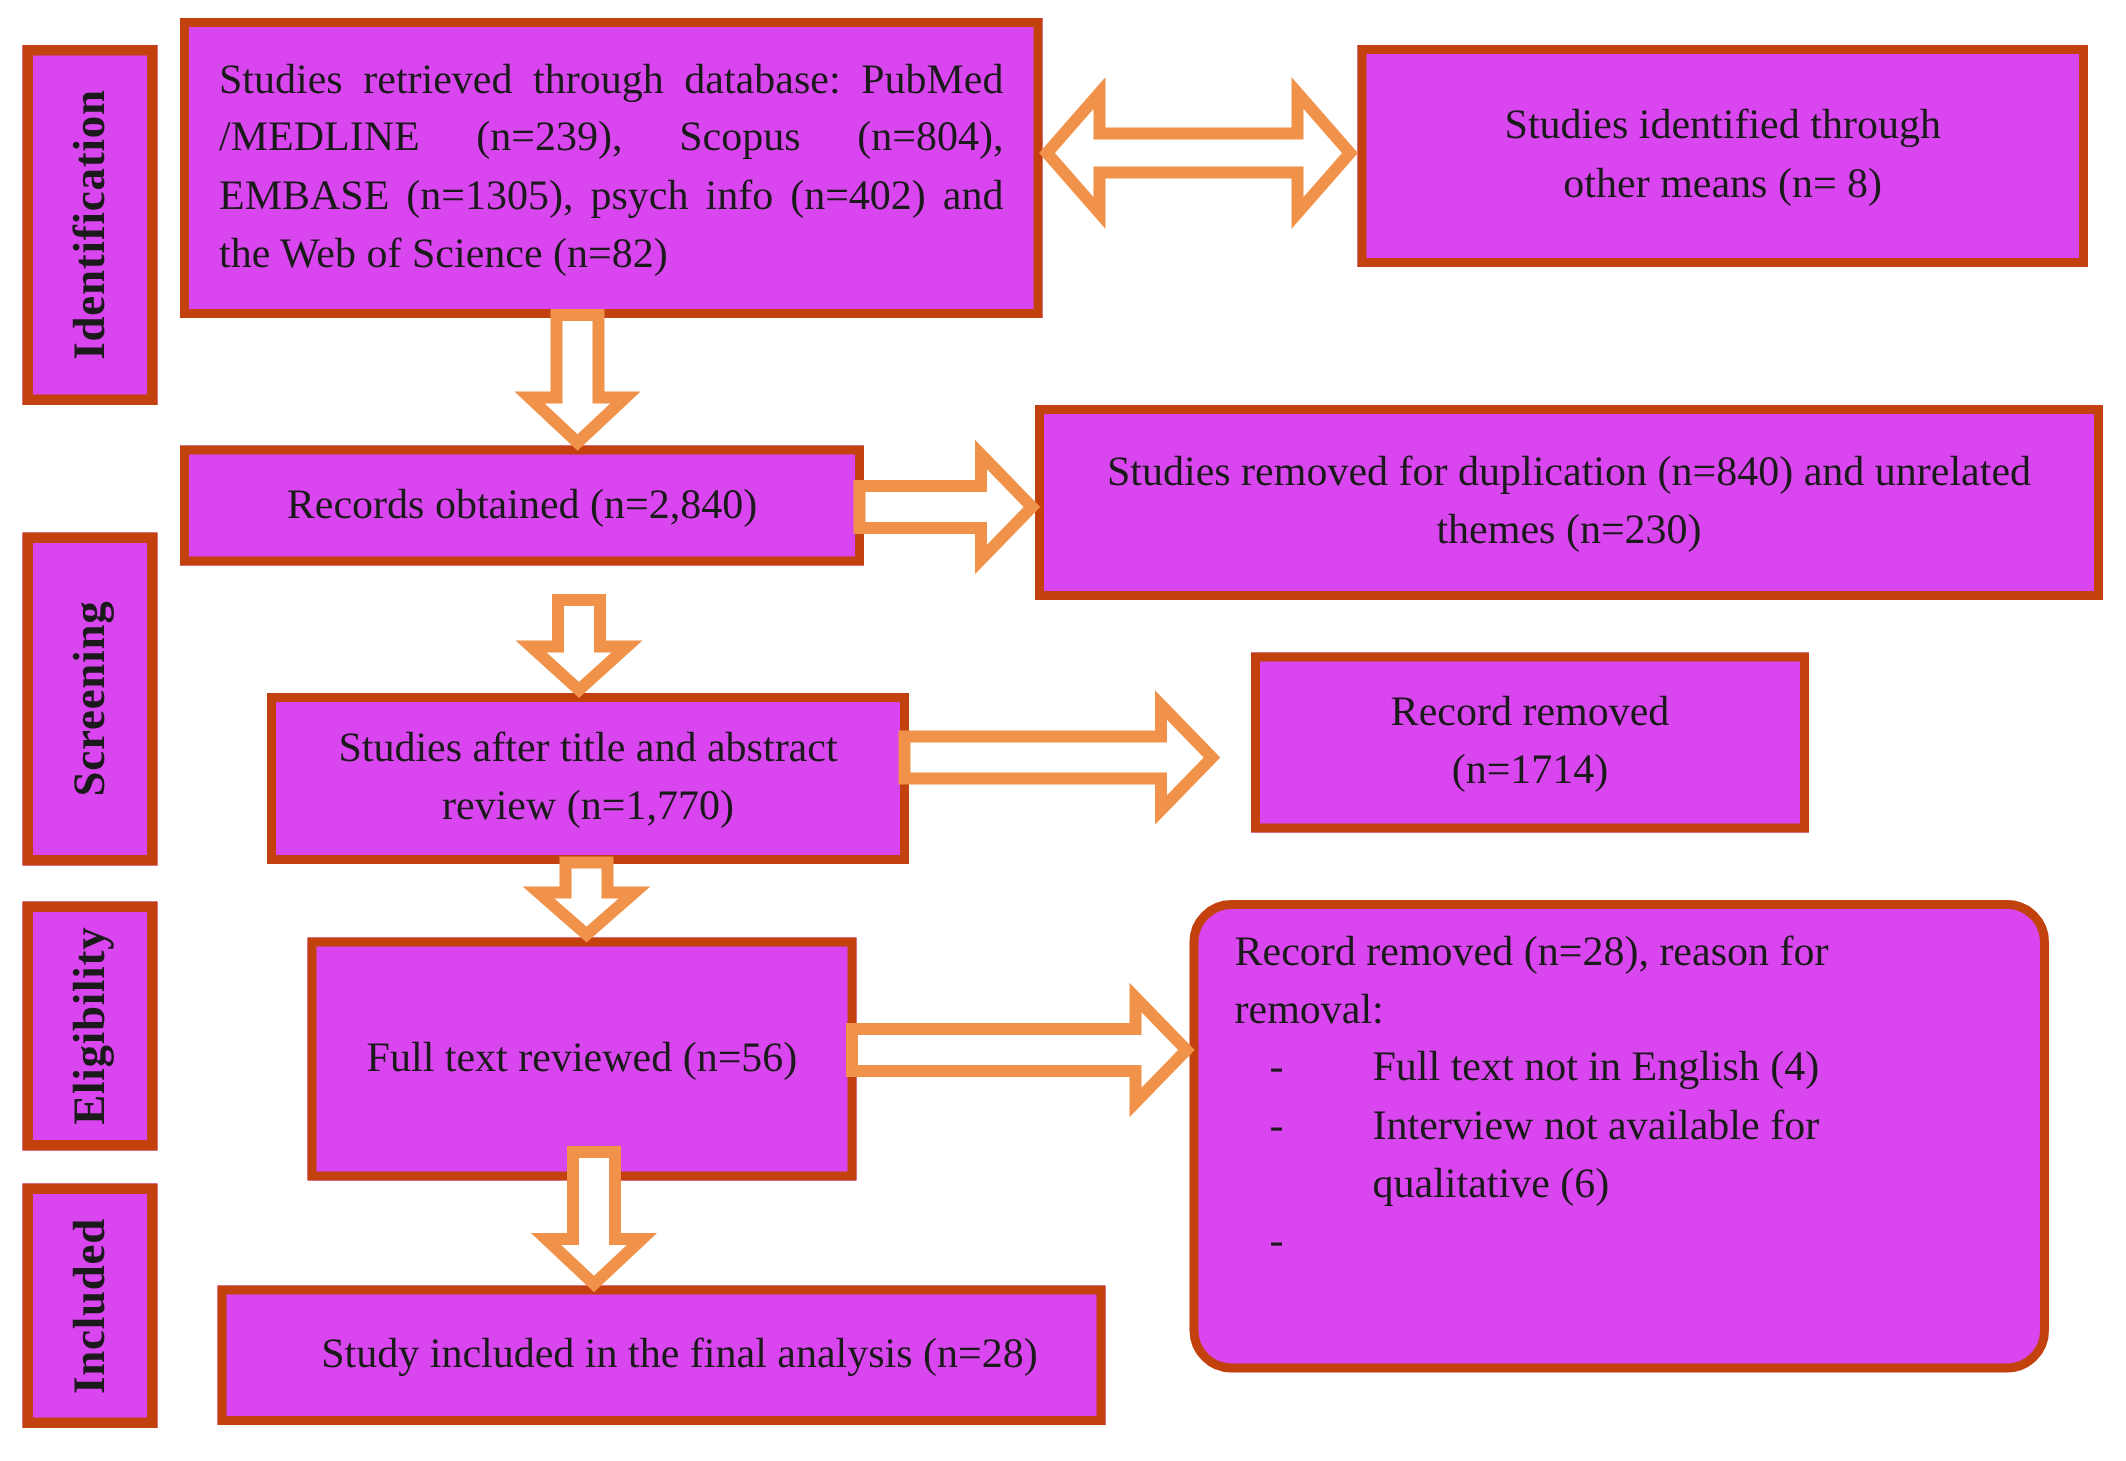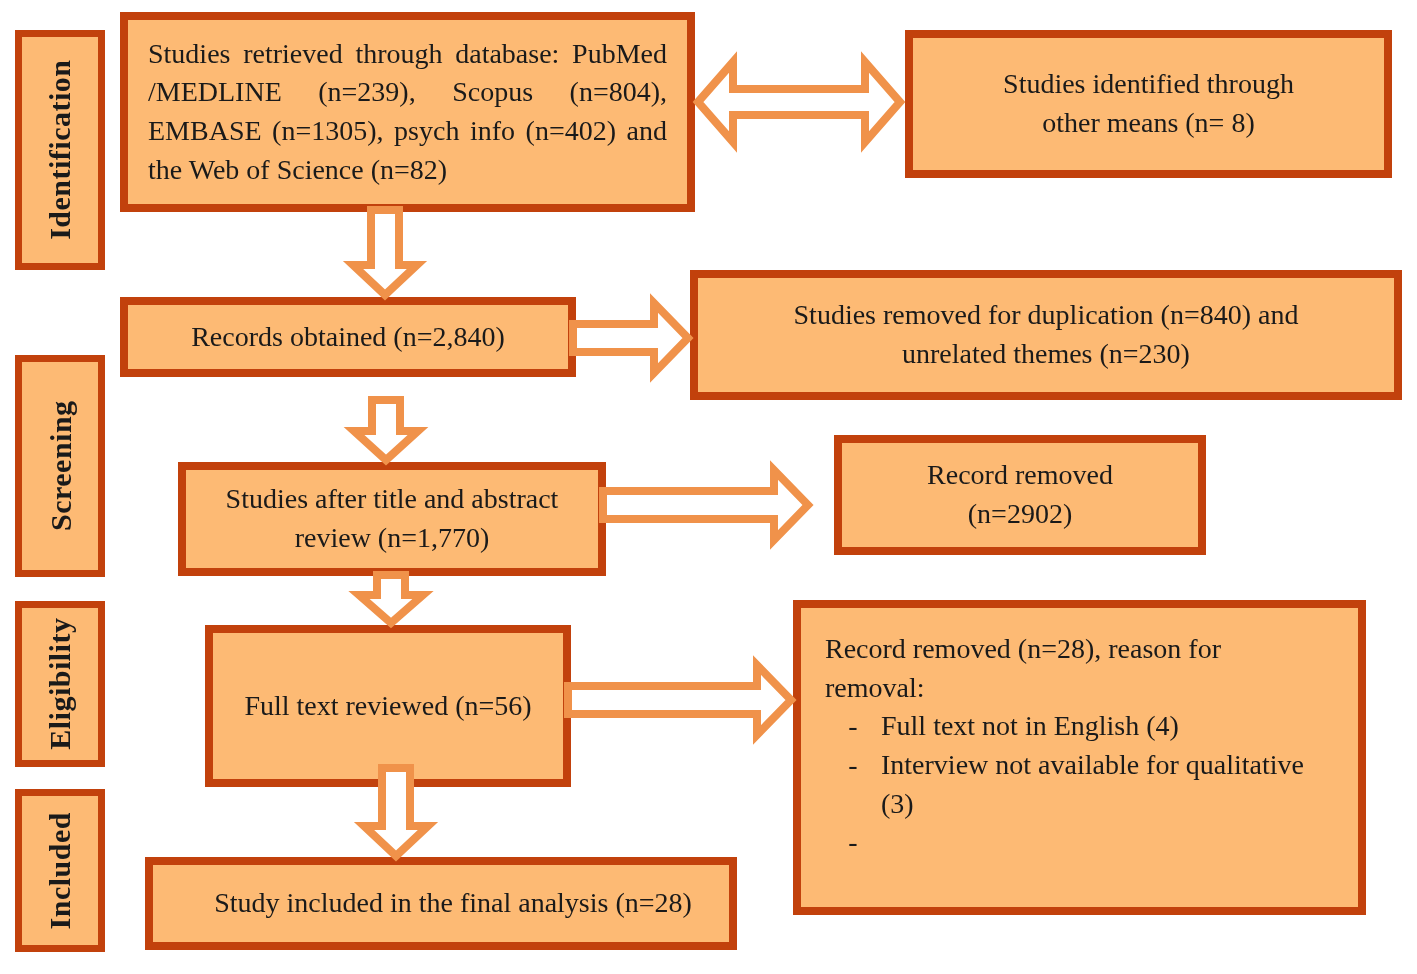--- a/index.html
+++ b/index.html
@@ -4,22 +4,22 @@
 <style>
   html,body{margin:0;padding:0;background:#ffffff;}
   body{
     width:1417px;height:974px;position:relative;overflow:hidden;
     font-family:"Liberation Serif","DejaVu Serif",serif;
     color:#1a1a1a;
   }
   .canvas{position:absolute;inset:0;}
   .box{
     position:absolute;
-    background:#fdba74;
-    border:8px solid #c2410c;
+    background:#d946ef;
+    border:6px solid #c2410c;
     box-sizing:border-box;
     display:flex;align-items:center;justify-content:center;
     font-size:28px;line-height:1.38;text-align:center;
   }
   .stage{
     border-width:7px;
     left:15px;width:90px;
   }
   .stage .rot{
     transform:rotate(-90deg);
@@ -29,26 +29,27 @@
     letter-spacing:0.5px;
   }
   .justify-box{
     text-align:justify;
     padding:0 20px;
   }
   .justify-box .inner{width:100%;}
   .reasons{
     align-items:flex-start;justify-content:flex-start;
     text-align:left;
-    padding:22px 24px;
+    padding:10px 24px;
     flex-direction:column;
+    border-radius:28px;
   }
   .reason-row{display:flex;width:100%;}
   .reason-dash{flex:none;width:56px;text-align:center;}
-  .reason-text{flex:1;}
+  .reason-text{flex:1;margin-left:36px;}
   .arrow{position:absolute;overflow:visible;}
   .arrow polygon{fill:#ffffff;stroke:#F0924A;stroke-width:8;stroke-linejoin:miter;}
 </style>
 </head>
 <body>
 
 <div class="canvas">
 
   <div class="box stage" style="top:30px;height:240px;">
     <span class="rot">Identification</span>
@@ -79,38 +80,38 @@
     <div>Studies removed for duplication (n=840) and unrelated themes (n=230)</div>
   </div>
 
   <div class="box" style="left:178px;top:462px;width:428px;height:114px;padding:0 24px;">
     <div>Studies after title and abstract review (n=1,770)</div>
   </div>
 
   <div class="box" style="left:810px;top:435px;width:372px;height:120px;margin-left:24px;">
     <div>
       <div>Record removed</div>
-      <div>(n=2902)</div>
+      <div>(n=1714)</div>
     </div>
   </div>
 
   <div class="box" style="left:205px;top:625px;width:366px;height:162px;">
     <div>Full text reviewed (n=56)</div>
   </div>
 
   <div class="box reasons" style="left:793px;top:600px;width:573px;height:315px;">
     <div>Record removed (n=28), reason for</div>
     <div>removal:</div>
     <div class="reason-row">
       <span class="reason-dash">-</span>
       <span class="reason-text">Full text not in English (4)</span>
     </div>
     <div class="reason-row">
       <span class="reason-dash">-</span>
-      <span class="reason-text">Interview not available for qualitative (3)</span>
+      <span class="reason-text">Interview not available for qualitative (6)</span>
     </div>
     <div class="reason-row">
       <span class="reason-dash">-</span>
     </div>
   </div>
 
   <div class="box" style="left:145px;top:857px;width:592px;height:93px;padding-left:24px;">
     <div>Study included in the final analysis (n=28)</div>
   </div>
 

